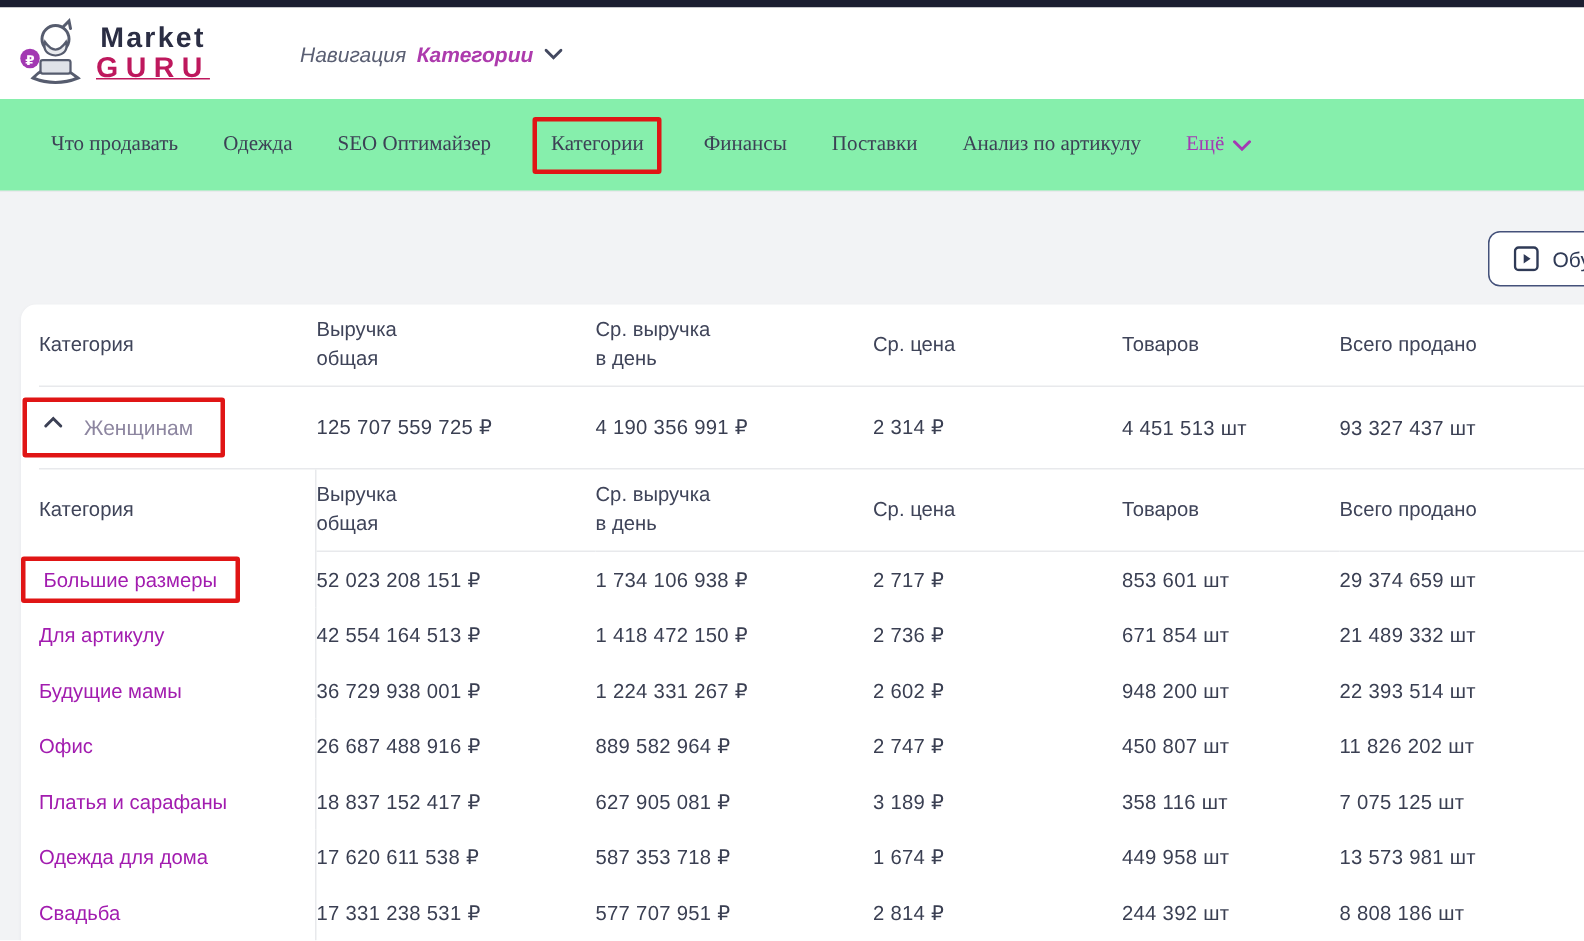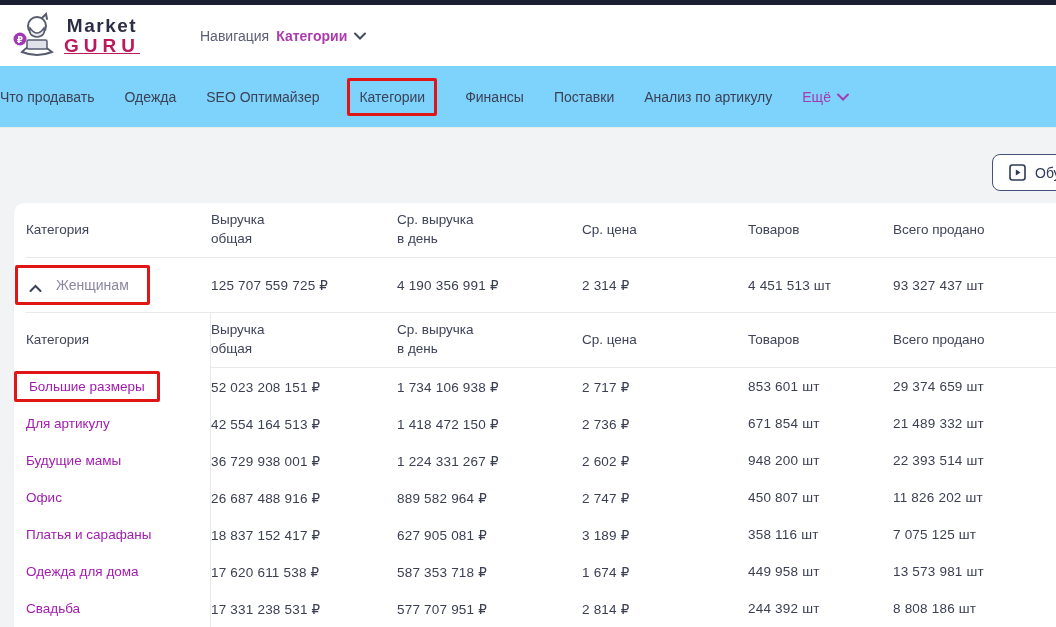--- a/index.html
+++ b/index.html
@@ -7,27 +7,27 @@
     font-family:"Liberation Sans","DejaVu Sans",sans-serif; background:#fff; }
 
   .topstrip { height:5px; background:#1b1f31; }
 
   
   .header { height:61px; background:#fff; display:flex; align-items:center; }
   .logo { display:flex; align-items:center; gap:6px; margin-left:12px; width:150px; }
   .brand { line-height:1.02;text-align:center; }
   .brand .l1 { font-size:19px; font-weight:800; color:#2b2e44; letter-spacing:1.5px; }
   .brand .l2 { font-size:19px; font-weight:800; color:#be185d; letter-spacing:5px;text-decoration:underline; }
-  .navctl { display:flex; align-items:center; gap:7px; margin-left:38px; font-size:14px; }
+  .navctl { display:flex; align-items:center; gap:7px; margin-left:38px; font-size:14px;font-style:italic; }
   .navctl .lbl { color:#5a5f73; }
   .navctl .cur { color:#ad3bad; font-weight:700; }
 
   
-  .tabbar { height:62px; background:#7dd3fc; border-bottom:1px solid #e9eaec;
-    display:flex; align-items:center; padding-left:0; }
+  .tabbar { height:62px; background:#86efac; border-bottom:1px solid #e9eaec;
+    display:flex; align-items:center; padding-left:34px;font-family:Liberation Serif, serif; }
   .tab { font-size:14px; color:#3c4155; margin-right:30px; white-space:nowrap; cursor:pointer;
     display:flex; align-items:center; gap:6px; }
   .tab.accent { color:#a43ab4; }
   .tab .annot { border:3px solid #e01515; border-radius:2px; padding:8px 9px; margin:-11px -2px; }
 
   
   .content { position:relative; height:499px; background:#f2f3f5; }
   .train-btn { position:absolute; top:26px; left:992px; display:flex; align-items:center; gap:9px;
     background:#fff; border:1.5px solid #44517a; border-radius:8px; padding:9px 16px;
     font-size:14px; color:#2f3a56; white-space:nowrap; cursor:pointer; }
@@ -41,21 +41,21 @@
   .hrow { height:55px; font-size:13.5px; color:#3f4459; line-height:1.38; }
   .hrow.outer { border-bottom:1px solid #e8e9ec; }
   .prow { height:55px; border-bottom:1px solid #e8e9ec; font-size:13.5px; color:#3a3f52; }
   .hrow.sub .cell:first-child { border-right:1px solid #e8e9ec; height:100%; display:flex; align-items:center; }
   .hrow.sub .cell:not(:first-child) { border-bottom:1px solid #e8e9ec; height:100%;
     display:flex; flex-direction:column; justify-content:center; }
   .srow { height:37px; font-size:13.5px; color:#3a3f52; }
   .srow .cell:first-child { border-right:1px solid #e8e9ec; height:100%; display:flex; align-items:center; }
 
   .pcat { display:flex; align-items:center; }
-  .annot-box { display:inline-flex; align-items:flex-end; border:3px solid #e01515; border-radius:2px; }
+  .annot-box { display:inline-flex; align-items:flex-start; border:3px solid #e01515; border-radius:2px; }
   .pcat .annot-box { padding:9px 18px 9px 11px; margin-left:-11px; gap:14px; }
   .pcat .name { color:#8d86a0; font-size:14px; cursor:pointer; }
   .slink { color:#a21caf; cursor:pointer; }
   .srow .annot-box { padding:5px 12px; margin-left:-12px; }
 
   .num { letter-spacing:.2px; }
   svg { display:block; }
 </style>
 </head>
 <body>

